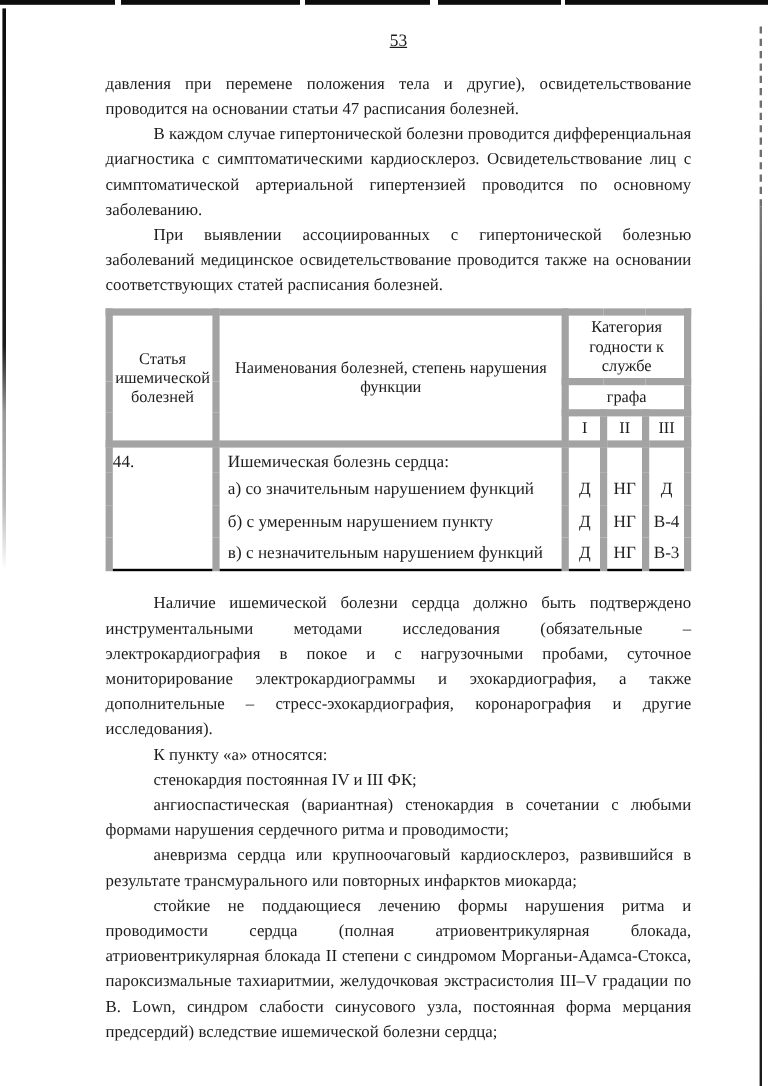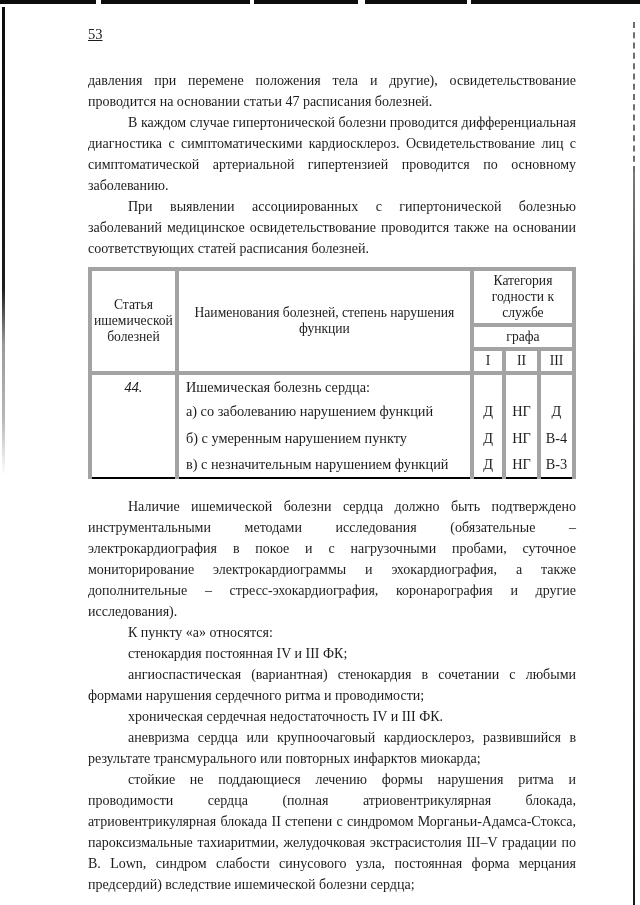--- a/index.html
+++ b/index.html
@@ -32,47 +32,47 @@
   }
   .border-right-bottom {
     position: absolute; right: 5px; top: 172px; bottom: 0; width: 2px;
     background: linear-gradient(#7a7a7a 0%, #3a3a3a 25%, #1a1a1a 100%);
   }
   
   .content {
     position: absolute; left: 88px; top: 26px; width: 488px;
   }
   .page-number {
-    text-align: left; font-size: 14.5px; line-height: 16px;
-    margin-bottom: 28px;
+    text-align: center; font-size: 14.5px; line-height: 16px;
+    margin-bottom: 18px;
     text-decoration: underline;
   }
   p.para {
     font-size: 14px; line-height: 21px;
     text-align: justify; text-indent: 40px;
   }
   p.no-indent { text-indent: 0; }
   
   table.sched {
     width: 100%; border-collapse: collapse;
     border: 2px solid #000;
     margin: 8px 0 17px 0;
   }
-  table.sched td { border: 4px solid #a3a3a3; }
+  table.sched td { border: 6px solid #a3a3a3; }
   .c-art { width: 67px; } .c-name { width: 315px; }
   .c-g1 { width: 34px; } .c-g2 { width: 36px; } .c-g3 { width: 36px; }
   table.sched thead td {
     text-align: center; vertical-align: middle;
     font-size: 13.6px; line-height: 1.18; padding: 2px 2px;
   }
   table.sched tbody td {
     border-top: none; border-bottom: none;
     font-size: 14.3px; line-height: 1.15;
   }
-  td.art { text-align: center; vertical-align: top; padding-top: 4px; font-style: italic; }
+  td.art { text-align: left; vertical-align: top; padding-top: 4px; }
   tr.r-title td.name { vertical-align: top; padding: 4px 4px 0 7px; height: 24px; margin-left: 37px; }
   tr.r-item td.name { vertical-align: bottom; padding: 0 4px 5px 7px; height: 27px; }
   td.val { text-align: center; vertical-align: bottom; padding-bottom: 5px; }
 </style>
 </head>
 <body>
 
 <div class="border-top"></div>
 <div class="border-left"></div>
 <div class="border-right-top"></div>
@@ -111,21 +111,21 @@
     </thead>
     <tbody>
       <tr class="r-title">
         <td class="art" rowspan="4">44.</td>
         <td class="name">Ишемическая болезнь сердца:</td>
         <td class="val"></td>
         <td class="val"></td>
         <td class="val"></td>
       </tr>
       <tr class="r-item">
-        <td class="name">а) со заболеванию нарушением функций</td>
+        <td class="name">а) со значительным нарушением функций</td>
         <td class="val">Д</td>
         <td class="val">НГ</td>
         <td class="val">Д</td>
       </tr>
       <tr class="r-item">
         <td class="name">б) с умеренным нарушением пункту</td>
         <td class="val">Д</td>
         <td class="val">НГ</td>
         <td class="val">В-4</td>
       </tr>
@@ -135,17 +135,16 @@
         <td class="val">НГ</td>
         <td class="val">В-3</td>
       </tr>
     </tbody>
   </table>
 
   <p class="para">Наличие ишемической болезни сердца должно быть подтверждено инструментальными методами исследования (обязательные – электрокардиография в покое и с нагрузочными пробами, суточное мониторирование электрокардиограммы и эхокардиография, а также дополнительные – стресс-эхокардиография, коронарография и другие исследования).</p>
   <p class="para">К пункту «а» относятся:</p>
   <p class="para">стенокардия постоянная IV и III ФК;</p>
   <p class="para">ангиоспастическая (вариантная) стенокардия в сочетании с любыми формами нарушения сердечного ритма и проводимости;</p>
-  <p class="para">хроническая сердечная недостаточность IV и III ФК.</p>
   <p class="para">аневризма сердца или крупноочаговый кардиосклероз, развившийся в результате трансмурального или повторных инфарктов миокарда;</p>
   <p class="para">стойкие не поддающиеся лечению формы нарушения ритма и проводимости сердца (полная атриовентрикулярная блокада, атриовентрикулярная блокада II степени с синдромом Морганьи-Адамса-Стокса, пароксизмальные тахиаритмии, желудочковая экстрасистолия III–V градации по B. Lown, синдром слабости синусового узла, постоянная форма мерцания предсердий) вследствие ишемической болезни сердца;</p>
 
 </div>
 
 </body></html>

